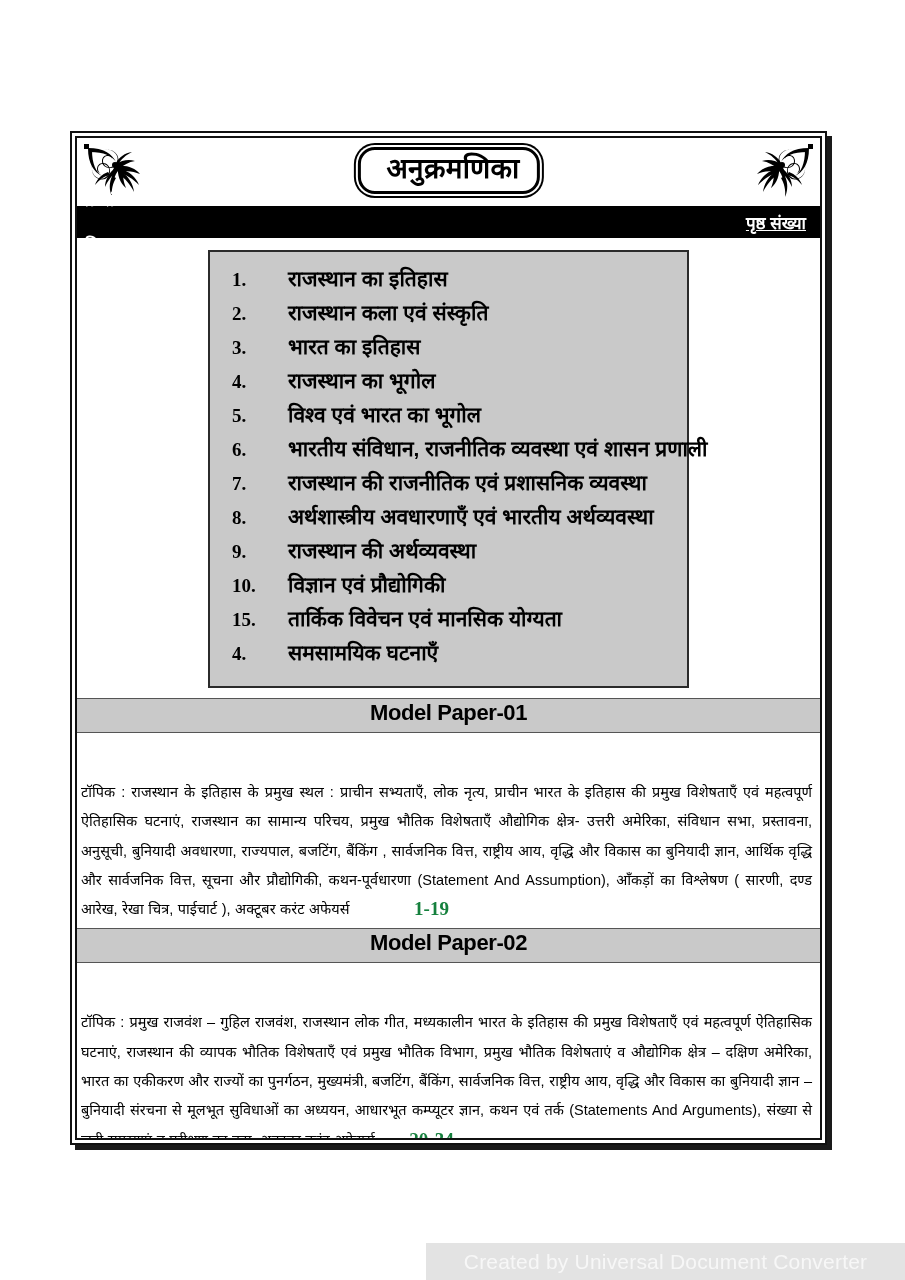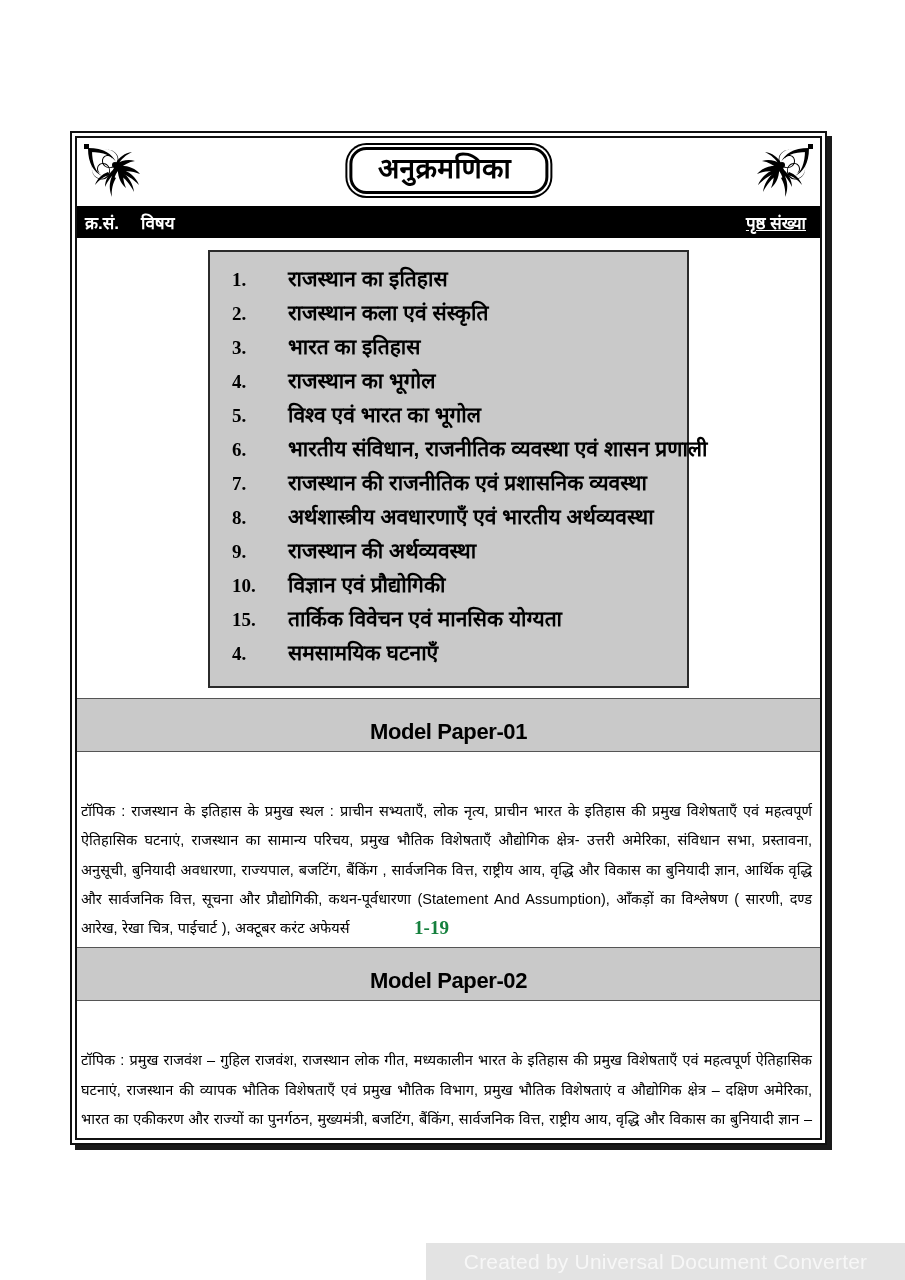--- a/index.html
+++ b/index.html
@@ -54,21 +54,21 @@
   }
   .ornament.left  { left: 5px; }
   .ornament.right { right: 5px; transform: scaleX(-1); }
   .ornament svg { display: block; }
 
   .title-badge {
     position: absolute;
     left: 50%;
     top: 9px;
     transform: translateX(-50%);
-    padding: 3px 34px 6px 26px;
+    padding: 3px 17px 6px 26px;
     border: 3px solid #000000;
     border-radius: 17px;
     background: #ffffff;
     box-shadow: 0 0 0 2px #ffffff, 0 0 0 4px #000000;
   }
   .title-badge-text {
     font-family: "Liberation Sans", "DejaVu Sans", sans-serif;
     font-size: 28px;
     font-weight: bold;
     color: #000000;
@@ -87,20 +87,21 @@
     align-items: center;
     padding: 0 14px 0 8px;
   }
   .column-bar .col-left {
     display: flex;
     align-items: baseline;
     gap: 22px;
     font-family: "Liberation Sans", "DejaVu Sans", sans-serif;
     font-size: 17px;
     font-weight: bold;
+    flex-direction: column;
   }
   .column-bar .col-right {
     margin-left: auto;
     font-family: "Liberation Sans", "DejaVu Sans", sans-serif;
     font-size: 17px;
     font-weight: bold;
     text-decoration: underline;
   }
 
   
@@ -138,21 +139,21 @@
     color: #000000;
     white-space: nowrap;
   }
 
   
   .mp-head {
     background: #c9c9c9;
     border-top: 1px solid #555;
     border-bottom: 1px solid #555;
     text-align: center;
-    padding: 20px 0 6px 0;
+    padding: 1px 0 6px 0;
   }
   .mp-head-text {
     font-family: "Liberation Sans", "DejaVu Sans", sans-serif;
     font-size: 22px;
     font-weight: bold;
     color: #000000;
     letter-spacing: -0.4px;
   }
   .mp-body {
     padding: 9px 8px 8px 4px;

